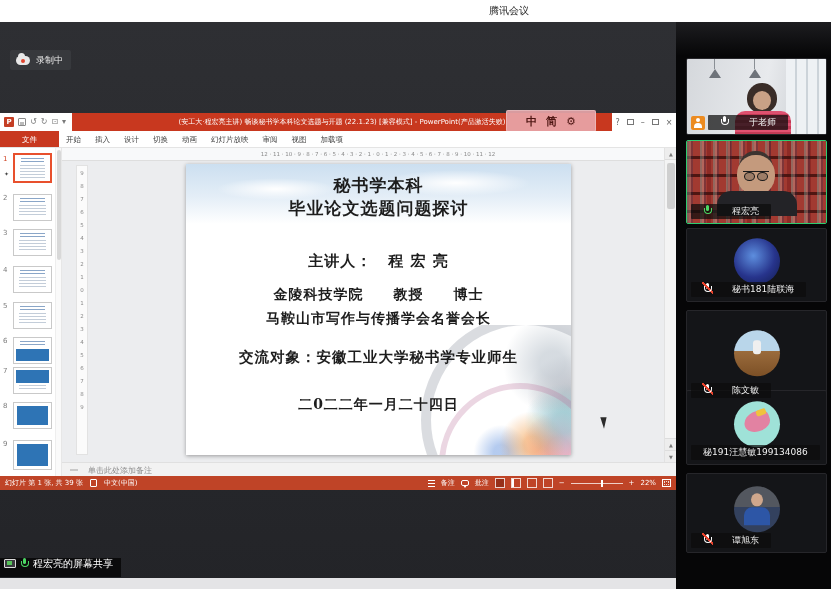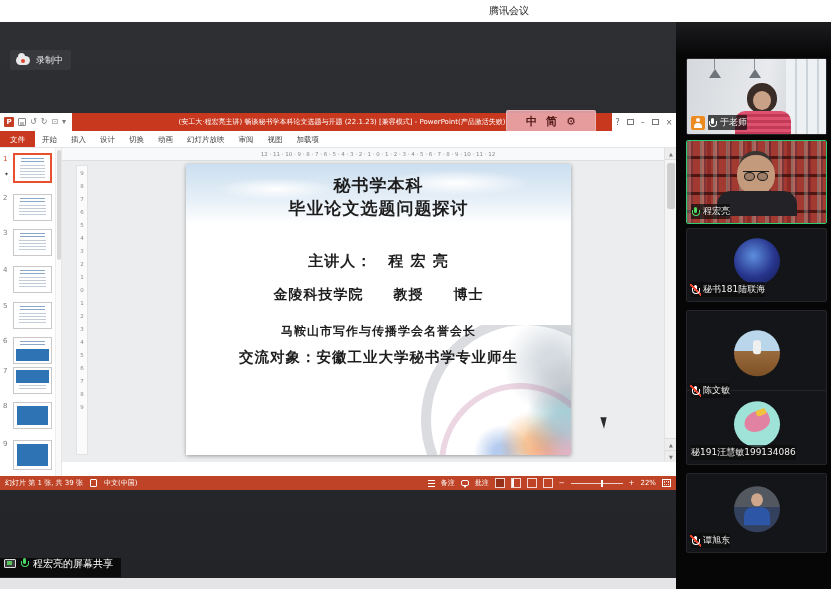--- a/index.html
+++ b/index.html
@@ -26,40 +26,40 @@
   .qat-glyph { font-size:8px; color:#7a7a7a; line-height:18px; }
   .titlebar-red { position:absolute; left:72px; top:0; width:540px; height:34px; background:#c8381f; }
   .ppt-title { display:block; text-align:center; color:#fff; font-size:7px; line-height:18px; white-space:nowrap; overflow:hidden; }
   .win-controls { position:absolute; left:612px; top:0; width:64px; height:18px; background:#fff; display:flex; align-items:center; justify-content:space-around; color:#666; font-size:8px; }
   .box-ic { width:7px; height:6px; border:1px solid #777; display:inline-block; }
   .login-link { position:absolute; left:644px; top:19px; font-size:7px; color:#b04029; }
   .ime-box { position:absolute; left:506px; top:-3px; width:90px; height:22px; background:rgba(232,165,168,.92); border-radius:2px; display:flex; align-items:center; justify-content:center; gap:9px; font-size:11px; font-weight:bold; color:#4d1512; box-shadow:0 0 0 1px rgba(255,255,255,.25) inset; }
 
   .tabs-row { position:absolute; left:0; top:18px; width:676px; height:17px; background:#fff; border-bottom:1px solid #e4e4e4; display:flex; align-items:stretch; }
   .tab { font-size:7.5px; color:#3f3f3f; line-height:17px; padding:0 7px; white-space:nowrap; }
-  .tab-file { background:#c8381f; color:#fff; padding:0 10px; }
+  .tab-file { background:#c8381f; color:#fff; padding:0 22px; }
 
   
   .canvas { position:absolute; left:62px; top:35px; width:602px; height:314px; background:#ecedef; overflow:hidden; }
   .hruler { position:absolute; left:0; top:0; width:602px; height:13px; background:#f8f9fa; border-bottom:1px solid #dedede; }
   .hruler span { position:absolute; left:110px; width:412px; text-align:center; font-size:5.5px; color:#8a8a8a; line-height:13px; white-space:nowrap; }
   .vruler { position:absolute; left:14px; top:17px; width:12px; height:290px; background:#fbfbfb; border:1px solid #e2e2e2; overflow:hidden; }
   .vruler span { writing-mode:vertical-rl; text-orientation:upright; font-size:5.5px; color:#8a8a8a; letter-spacing:7px; margin-left:2px; margin-top:4px; display:inline-block; }
 
   .slide { position:absolute; left:124px; top:16px; width:385px; height:291px; background:#fff; box-shadow:0 1px 4px rgba(0,0,0,.35); font-family:"DejaVu Serif","Liberation Serif",serif; color:#1d1d1d; }
   .sky { position:absolute; left:0; top:0; width:100%; height:60px;
          background:linear-gradient(180deg,#ccdff0 0%,#e4eef7 55%,rgba(255,255,255,0) 100%); }
   .sky::before { content:""; position:absolute; left:30px; top:14px; width:120px; height:22px; border-radius:50%; background:radial-gradient(ellipse,#ffffff 0%,rgba(255,255,255,0) 70%); }
   .sky::after { content:""; position:absolute; right:40px; top:6px; width:150px; height:26px; border-radius:50%; background:radial-gradient(ellipse,#ffffff 0%,rgba(255,255,255,0) 70%); }
   .sl { position:absolute; left:0; width:100%; text-align:center; font-weight:bold; letter-spacing:1px; white-space:nowrap; }
   .sl-t1 { top:10px;  font-size:17px; }
   .sl-t2 { top:33px;  font-size:17px; }
   .sl-sp { top:88px;  font-size:15px; }
   .sl-a1 { top:122px; font-size:14px; }
-  .sl-a2 { top:159px; font-size:12px; }
+  .sl-a2 { top:146px; font-size:14px; }
   .sl-au { top:184px; font-size:14.5px; }
   .sl-dt { top:232px; font-size:14px; }
   .swirl { position:absolute; right:0; bottom:0; width:155px; height:130px; overflow:hidden;
     background:
       radial-gradient(circle at 88% 30%, rgba(180,190,200,.55) 0 8%, rgba(0,0,0,0) 30%),
       radial-gradient(circle at 95% 75%, rgba(120,200,210,.5) 0 6%, rgba(0,0,0,0) 22%),
       radial-gradient(circle at 75% 92%, rgba(240,150,60,.5) 0 5%, rgba(0,0,0,0) 20%),
       radial-gradient(circle at 55% 98%, rgba(90,140,220,.45) 0 5%, rgba(0,0,0,0) 18%),
       radial-gradient(circle at 92% 95%, rgba(230,80,120,.45) 0 6%, rgba(0,0,0,0) 20%),
       radial-gradient(circle at 99% 55%, rgba(160,160,170,.6) 0 4%, rgba(0,0,0,0) 25%); }
@@ -127,21 +127,21 @@
   
   .sidebar { position:absolute; left:676px; top:22px; width:155px; height:567px; background:#060607; }
   .sidebar::before { content:""; position:absolute; left:0; top:0; width:155px; height:34px; background:linear-gradient(180deg,#1d1d20,#060607); }
   .tile { position:absolute; left:10px; width:141px; background:#141518; border:1px solid #26262a; border-radius:2px; overflow:hidden; }
   .tile.speaking { border:1px solid #2ecc71; }
   .t1 { top:36px; height:77px; } .t2 { top:118px; height:84px; }
   .t3 { top:206px; height:74px; } .t4 { top:288px; height:93px; }
   .t5 { top:368px; height:75px; } .t6 { top:451px; height:80px; }
 
   .label-row { position:absolute; left:4px; bottom:4px; display:flex; align-items:center; gap:3px; z-index:5; }
-  .name-chip { display:flex; align-items:flex-end; gap:3px; background:rgba(12,12,12,.72); padding:1px 0; border-radius:1px; color:#f0f0f0; font-size:9px; white-space:nowrap; }
+  .name-chip { display:flex; align-items:flex-start; gap:20px; background:rgba(12,12,12,.72); padding:1px 12px; border-radius:1px; color:#f0f0f0; font-size:9px; white-space:nowrap; }
   .host-badge { width:14px; height:14px; background:#ec8b20; border-radius:2px; position:relative; }
   .host-badge::before { content:""; position:absolute; left:5px; top:2px; width:4px; height:4px; background:#fff; border-radius:50%; }
   .host-badge::after { content:""; position:absolute; left:3px; top:7px; width:8px; height:5px; background:#fff; border-radius:4px 4px 0 0; }
 
   
   .photo1 { position:absolute; inset:0; background:linear-gradient(100deg,#d5d8dc 0%,#e8eaed 55%,#c0c4c9 100%); }
   .photo1 .win { position:absolute; right:0; top:0; width:40px; height:100%; background:repeating-linear-gradient(90deg,#eef1f4 0 9px,#ccd3d9 9px 11px); }
   .lamp { position:absolute; top:10px; width:0; height:0; border-left:6px solid transparent; border-right:6px solid transparent; border-bottom:9px solid #6e737a; }
   .lamp::before { content:""; position:absolute; left:-1px; top:-11px; width:1px; height:11px; background:#8a8f95; }
   .lamp.l1 { left:22px; } .lamp.l2 { left:62px; }
@@ -290,33 +290,38 @@
 
         <div class="slide">
           <div class="sky"></div>
           <div class="swirl"></div>
           <div class="sl sl-t1">秘书学本科</div>
           <div class="sl sl-t2">毕业论文选题问题探讨</div>
           <div class="sl sl-sp">主讲人：　程 宏 亮</div>
           <div class="sl sl-a1">金陵科技学院　　教授　　博士</div>
           <div class="sl sl-a2">马鞍山市写作与传播学会名誉会长</div>
           <div class="sl sl-au">交流对象：安徽工业大学秘书学专业师生</div>
+          <div class="sl sl-dt">二0二二年一月二十四日</div>
         </div>
         <div class="cursor"></div>
       </div>
 
       <div class="vscroll">
         <div class="vs-btn">▲</div>
         <div class="vs-thumb"></div>
         <div class="vs-bot">
           <div class="vs-btn">▲</div>
           <div class="vs-btn">▼</div>
         </div>
       </div>
 
+      <div class="notes-bar">
+        <div class="notes-handle"></div>
+        <span>单击此处添加备注</span>
+      </div>
 
       <div class="statusbar">
         <div class="sb-left">
           <span>幻灯片 第 1 张, 共 39 张</span>
           <span class="sb-ic ic-spell"></span>
           <span>中文(中国)</span>
         </div>
         <div class="sb-right">
           <span class="sb-ic ic-lines"></span>
           <span>备注</span>

